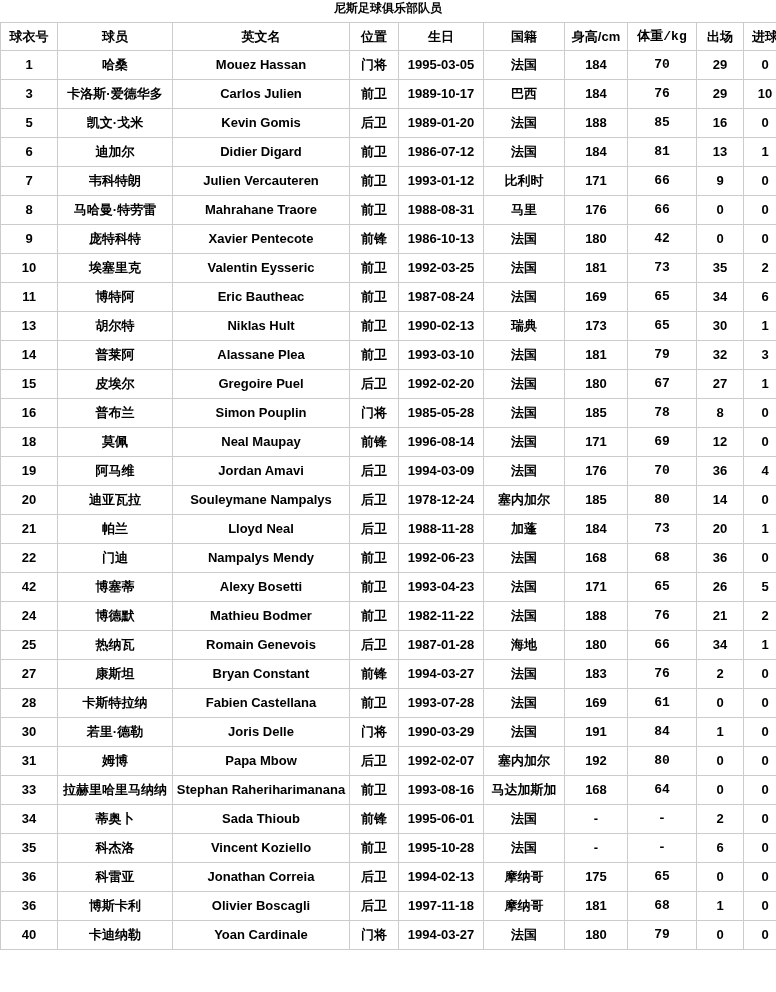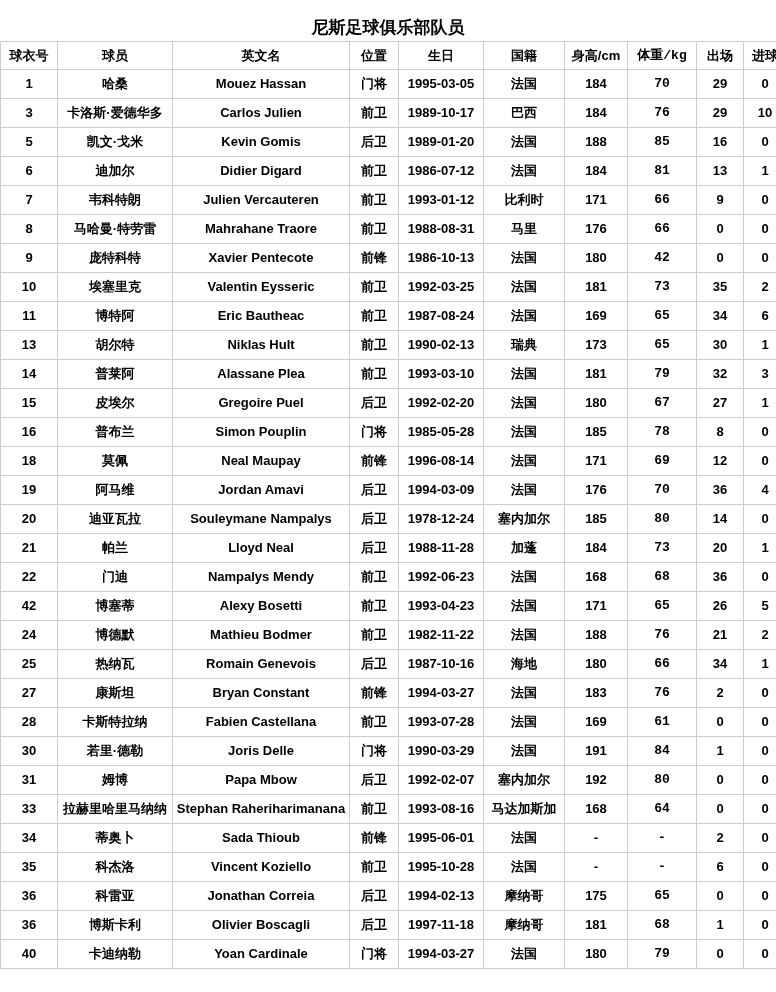--- a/index.html
+++ b/index.html
@@ -8,24 +8,24 @@
     background: #ffffff;
   }
   body {
     width: 776px;
     height: 992px;
     font-family: "Liberation Sans", "DejaVu Sans", sans-serif;
     color: #000000;
   }
   .page-title {
     margin: 0;
-    padding: 20px 0 6px 0;
+    padding: 1px 0 6px 0;
     height: 15px;
     text-align: center;
-    font-size: 17px;
+    font-size: 12px;
     font-weight: bold;
     line-height: 15px;
     color: #000000;
   }
   table.players {
     width: 776px;
     table-layout: fixed;
     border-collapse: collapse;
     font-size: 13px;
     font-weight: bold;
@@ -316,21 +316,21 @@
           <td>188</td>
           <td>76</td>
           <td>21</td>
           <td>2</td>
         </tr>
         <tr>
           <td>25</td>
           <td>热纳瓦</td>
           <td>Romain Genevois</td>
           <td>后卫</td>
-          <td>1987-10-16</td>
+          <td>1987-01-28</td>
           <td>海地</td>
           <td>180</td>
           <td>66</td>
           <td>34</td>
           <td>1</td>
         </tr>
         <tr>
           <td>27</td>
           <td>康斯坦</td>
           <td>Bryan Constant</td>

